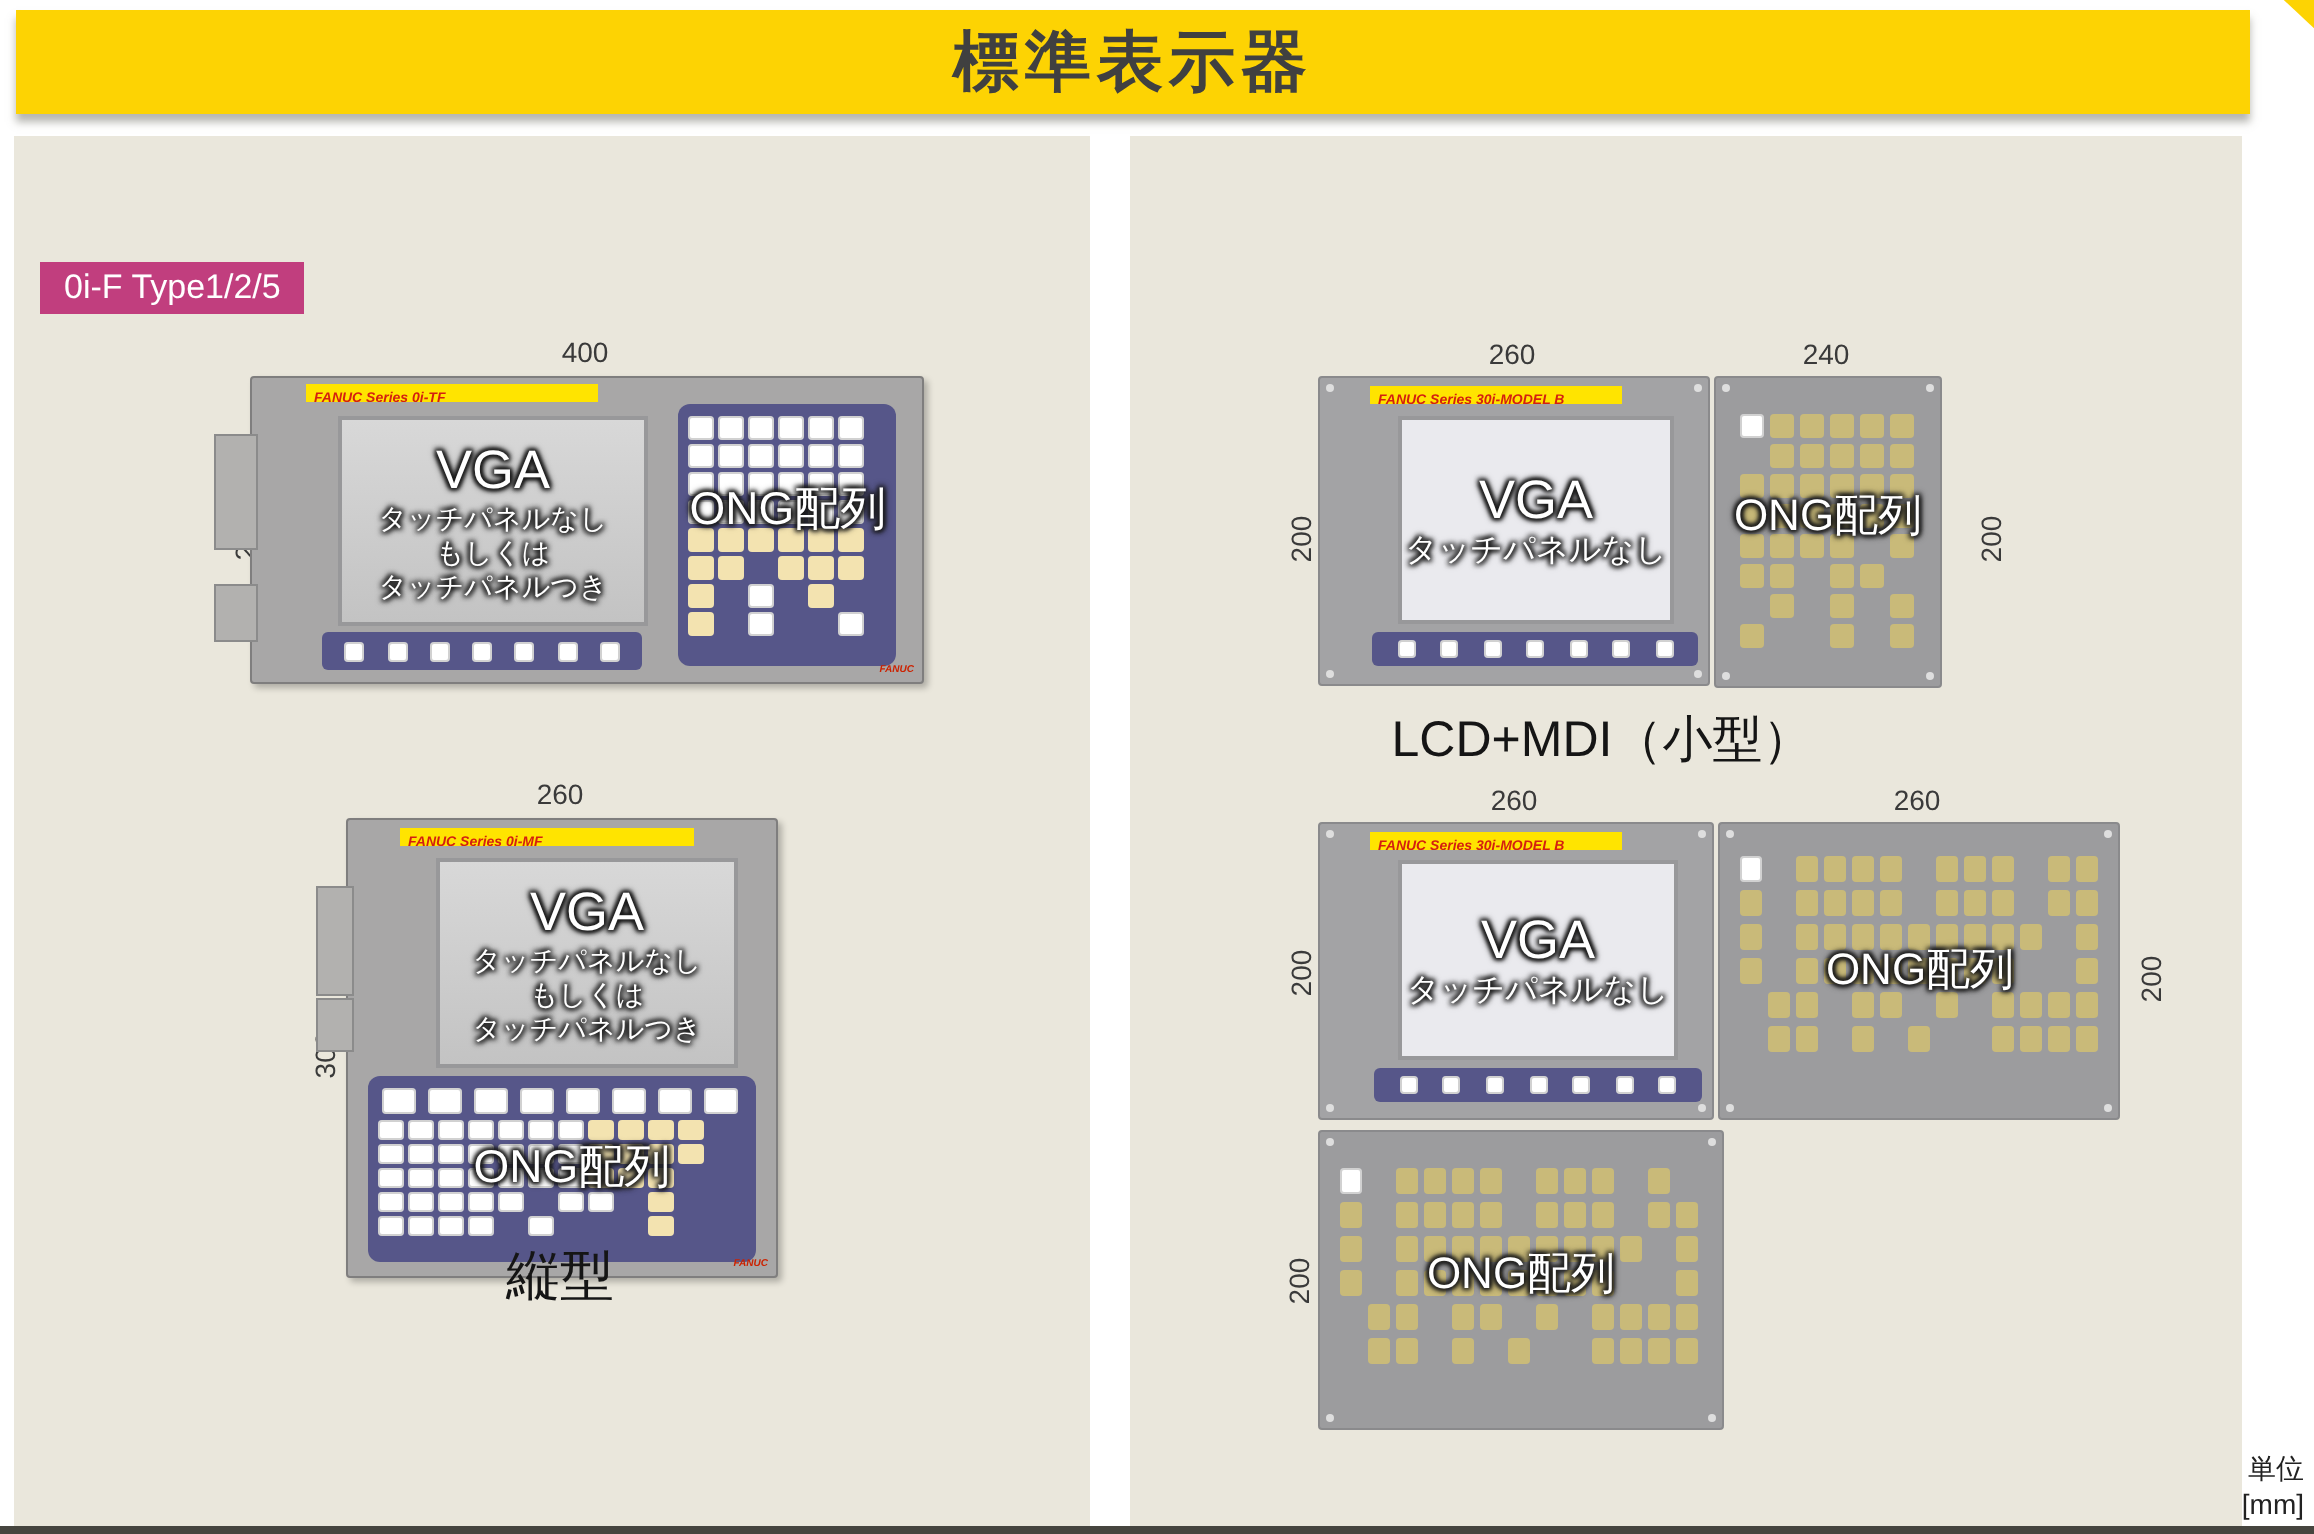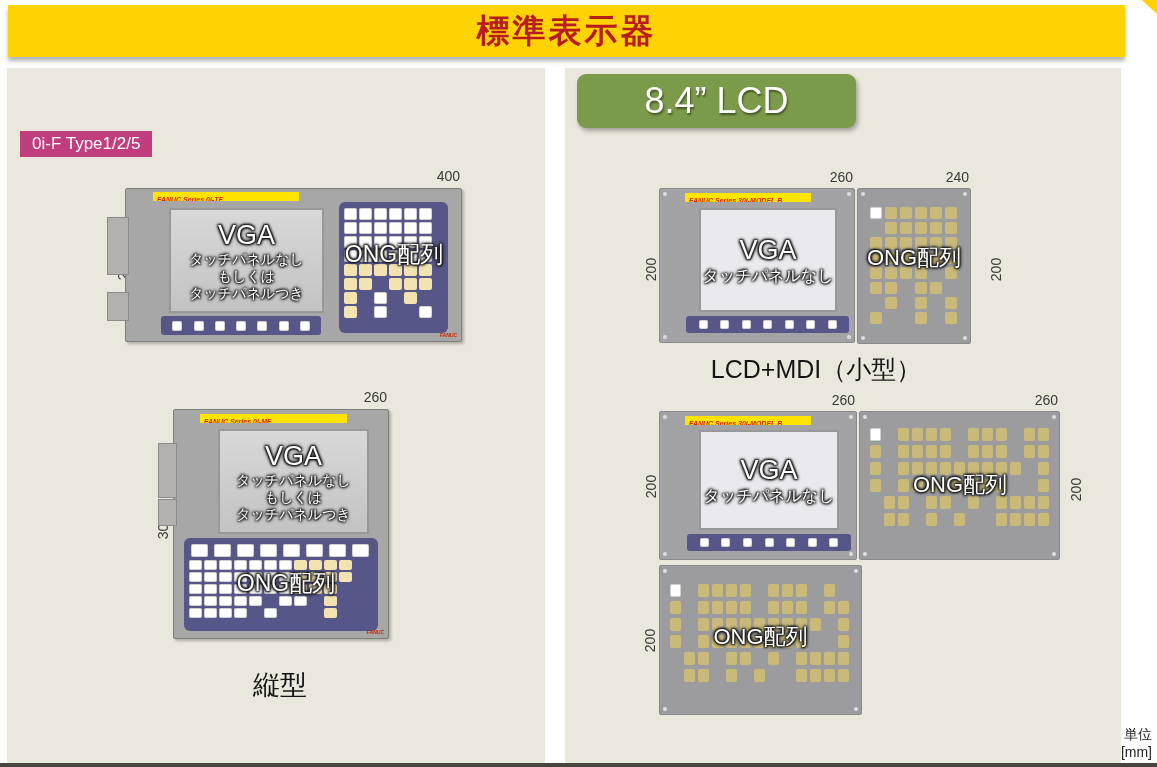--- a/index.html
+++ b/index.html
@@ -1,21 +1,21 @@
 <!DOCTYPE html>
 <html><head>
 <meta charset="utf-8">
 <style>
   html,body{margin:0;padding:0;background:#fff;font-family:"Liberation Sans",sans-serif;}
   .page{position:relative;width:1157px;height:767px;background:#ffffff;overflow:hidden;}
 
   
   .banner{position:absolute;left:8px;top:5px;width:1117px;height:52px;background:#fdd303;
     display:flex;align-items:center;justify-content:center;box-shadow:0 4px 4px rgba(110,110,100,.5);}
-  .banner-title{font-size:33px;font-weight:700;color:#b91c1c;letter-spacing:3px;}
+  .banner-title{font-size:33px;font-weight:700;color:#404040;letter-spacing:3px;}
   .corner-deco{position:absolute;top:-9px;right:-18px;width:50px;height:14px;background:#fdd303;transform:rotate(43deg);}
 
   
   .panel{position:absolute;background:#eae7dc;}
 
   
   .hdr{position:absolute;background:#7b9a4a;border-radius:9px;display:flex;align-items:center;justify-content:center;
     color:#fff;font-size:36px;box-shadow:2px 3px 4px rgba(0,0,0,.3);text-shadow:1px 2px 2px rgba(0,0,0,.45);}
   .badge{position:absolute;height:26px;display:inline-flex;align-items:center;padding:0 12px;color:#fff;font-size:17px;}
   .badge-pink{background:#c13e7e;}
@@ -51,21 +51,21 @@
   .kgap{background:transparent;box-shadow:none;}
   .kp1 .key{width:13px;height:12px;margin:1px;}
   .kp2 .key{width:13px;height:10px;margin:1px;}
   .kp2 .kT{width:17px;height:13px;margin:1px 3px 2px 3px;}
   .strip .key{width:10px;height:10px;margin:0;}
   .strip-sm .key{width:9px;height:9px;}
   .mdiA .key{width:12px;height:12px;margin:1.5px;}
   .mdiH .key{width:11px;height:13px;margin:2px 1.5px;}
 
   
-  .dim{position:absolute;font-size:14px;color:#3a3a3a;text-align:right;}
+  .dim{position:absolute;font-size:14px;color:#3a3a3a;text-align:center;}
   .vdim{position:absolute;width:44px;height:15px;font-size:14px;color:#3a3a3a;text-align:center;transform:rotate(-90deg);}
   .caption{position:absolute;text-align:center;font-size:27px;color:#151515;}
   .caption-sm{font-size:25px;}
   .screw{position:absolute;width:4px;height:4px;border-radius:50%;background:#dedede;}
   .screw.tl{left:3px;top:3px}.screw.tr{right:3px;top:3px}.screw.bl{left:3px;bottom:3px}.screw.br{right:3px;bottom:3px}
   .mini-logo{position:absolute;right:4px;bottom:3px;font-size:5px;color:#cc2200;font-weight:700;font-style:italic;}
   .unit-note{position:absolute;left:1098px;top:725px;width:54px;text-align:right;font-size:14px;line-height:18px;color:#222;}
   .bottom-bar{position:absolute;left:0;top:763px;width:1157px;height:4px;background:#46453f;}
 </style>
 </head>
@@ -78,23 +78,20 @@
   </div>
   <div class="corner-deco"></div>
 
   <div class="panel" style="left:7px;top:68px;width:538px;height:695px"></div>
   <div class="panel" style="left:565px;top:68px;width:556px;height:695px"></div>
 
   <div class="badge badge-pink" style="left:20px;top:131px">
     <span>0i-F Type1/2/5</span>
   </div>
 
-  <div class="hdr" style="left:577px;top:74px;width:279px;height:54px">
-    <span>8.4” LCD</span>
-  </div>
 
   <div class="dim" style="left:125px;top:168px;width:335px">400</div>
   <div class="vdim" style="left:100px;top:261px">200</div>
   <div class="device bezel" style="left:125px;top:188px;width:335px;height:152px">
     <div class="tab" style="left:-19px;top:28px;width:20px;height:56px"></div>
     <div class="tab" style="left:-19px;top:103px;width:20px;height:27px"></div>
     <div class="brand" style="left:27px;top:3px;width:146px">
       <span>FANUC Series 0i-TF</span>
     </div>
     <div class="screen screen-gray" style="left:43px;top:19px;width:155px;height:105px">
@@ -146,21 +143,21 @@
         <div class="krow"><span class="key kT"></span><span class="key kT"></span><span class="key kT"></span><span class="key kT"></span><span class="key kT"></span><span class="key kT"></span><span class="key kT"></span><span class="key kT"></span></div>
         <div class="krow"><span class="key kw"></span><span class="key kw"></span><span class="key kw"></span><span class="key kw"></span><span class="key kw"></span><span class="key kw"></span><span class="key kw"></span><span class="key kt"></span><span class="key kt"></span><span class="key kt"></span><span class="key kt"></span></div>
         <div class="krow"><span class="key kw"></span><span class="key kw"></span><span class="key kw"></span><span class="key kw"></span><span class="key kw"></span><span class="key kw"></span><span class="key kw"></span><span class="key kt"></span><span class="key kt"></span><span class="key kt"></span><span class="key kt"></span></div>
         <div class="krow"><span class="key kw"></span><span class="key kw"></span><span class="key kw"></span><span class="key kw"></span><span class="key kw"></span><span class="key kw"></span><span class="key kw"></span><span class="key kt"></span><span class="key kt"></span><span class="key kt"></span><span class="key kgap"></span></div>
         <div class="krow"><span class="key kw"></span><span class="key kw"></span><span class="key kw"></span><span class="key kw"></span><span class="key kw"></span><span class="key kgap"></span><span class="key kw"></span><span class="key kw"></span><span class="key kgap"></span><span class="key kt"></span><span class="key kgap"></span></div>
         <div class="krow"><span class="key kw"></span><span class="key kw"></span><span class="key kw"></span><span class="key kw"></span><span class="key kgap"></span><span class="key kw"></span><span class="key kgap"></span><span class="key kgap"></span><span class="key kgap"></span><span class="key kt"></span><span class="key kgap"></span></div>
       </div>
     <div class="otext ong" style="left:32px;top:160px;width:160px">ONG配列</div>
     <div class="mini-logo">FANUC</div>
   </div>
-  <div class="caption" style="left:173px;top:667px;width:214px">縦型</div>
+  <div class="caption" style="left:173px;top:620px;width:214px">縦型</div>
 
   <div class="dim" style="left:659px;top:169px;width:194px">260</div>
   <div class="dim" style="left:857px;top:169px;width:112px">240</div>
   <div class="vdim" style="left:628px;top:262px">200</div>
   <div class="vdim" style="left:973px;top:262px">200</div>
 
   <div class="device bezel2" style="left:659px;top:188px;width:194px;height:153px">
     <span class="screw tl"></span>
       <span class="screw tr"></span>
     <span class="screw bl"></span>
@@ -195,21 +192,21 @@
         <div class="krow"><span class="key kgap"></span><span class="key kk"></span><span class="key kk"></span><span class="key kk"></span><span class="key kk"></span><span class="key kk"></span></div>
         <div class="krow"><span class="key kk"></span><span class="key kk"></span><span class="key kk"></span><span class="key kk"></span><span class="key kk"></span><span class="key kk"></span></div>
         <div class="krow"><span class="key kk"></span><span class="key kk"></span><span class="key kk"></span><span class="key kk"></span><span class="key kk"></span><span class="key kk"></span></div>
         <div class="krow"><span class="key kk"></span><span class="key kk"></span><span class="key kk"></span><span class="key kk"></span><span class="key kgap"></span><span class="key kk"></span></div>
         <div class="krow"><span class="key kk"></span><span class="key kk"></span><span class="key kgap"></span><span class="key kk"></span><span class="key kk"></span><span class="key kgap"></span></div>
         <div class="krow"><span class="key kgap"></span><span class="key kk"></span><span class="key kgap"></span><span class="key kk"></span><span class="key kgap"></span><span class="key kk"></span></div>
         <div class="krow"><span class="key kk"></span><span class="key kgap"></span><span class="key kgap"></span><span class="key kk"></span><span class="key kgap"></span><span class="key kk"></span></div>
       </div>
     <div class="otext ong" style="left:-12px;top:56px;width:136px;font-size:22px">ONG配列</div>
   </div>
-  <div class="caption caption-sm" style="left:641px;top:353px;width:350px">LCD+MDI（小型）</div>
+  <div class="caption caption-sm" style="left:626px;top:353px;width:350px">LCD+MDI（小型）</div>
 
   <div class="dim" style="left:659px;top:392px;width:196px">260</div>
   <div class="dim" style="left:859px;top:392px;width:199px">260</div>
   <div class="vdim" style="left:628px;top:479px">200</div>
   <div class="vdim" style="left:1053px;top:482px">200</div>
   <div class="vdim" style="left:627px;top:633px">200</div>
 
   <div class="device bezel2" style="left:659px;top:411px;width:196px;height:147px">
     <span class="screw tl"></span>
       <span class="screw tr"></span>

